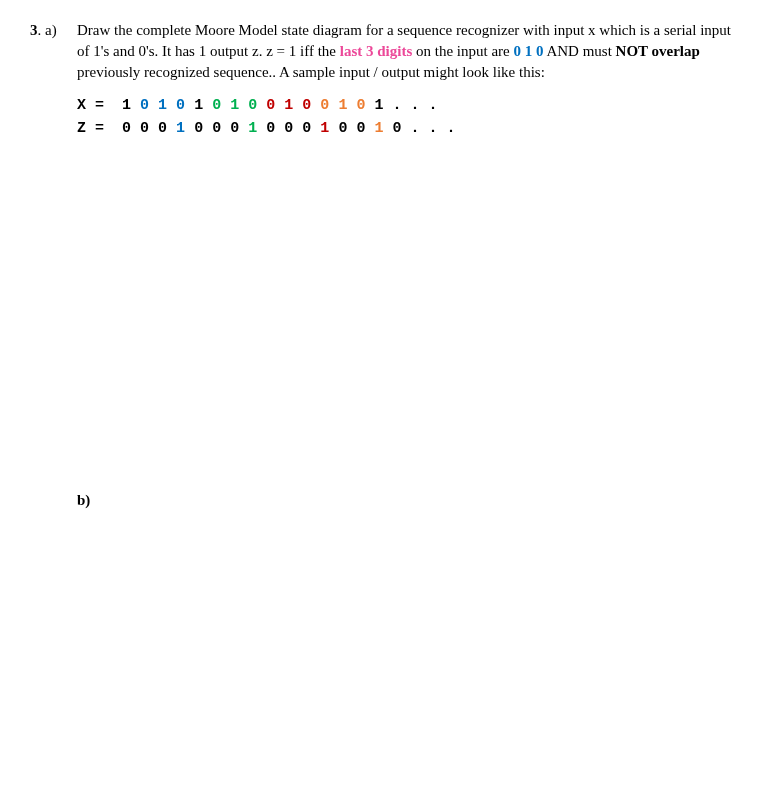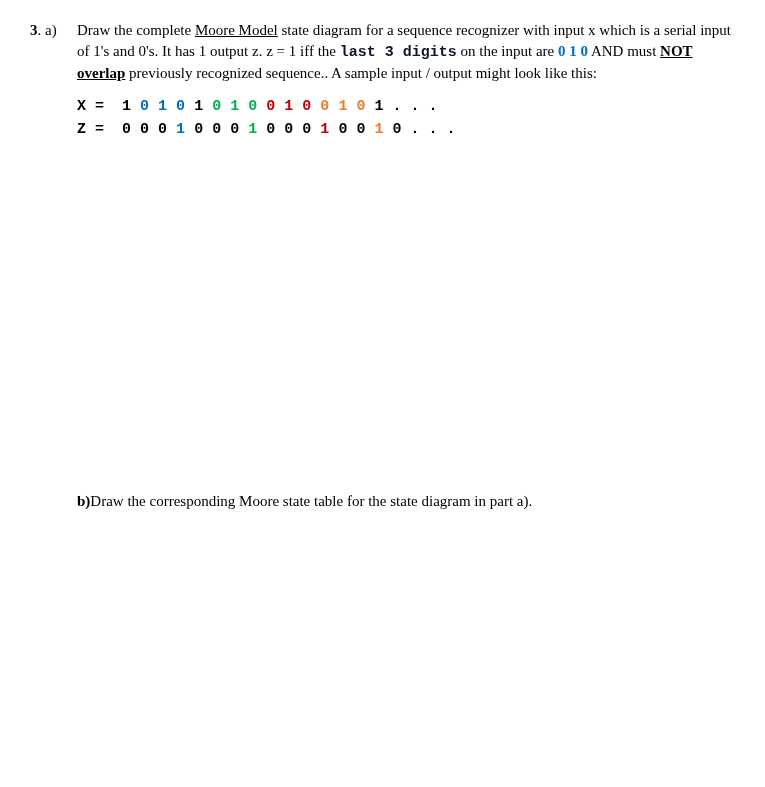--- a/index.html
+++ b/index.html
@@ -20,28 +20,26 @@
       gap: 17px;
     }
     .question-number {
       min-width: 30px;
       flex-shrink: 0;
     }
     .question-content {
       flex: 1;
     }
     .underline {
-      text-decoration: underline;
     }
     .bold {
       font-weight: bold;
     }
     .red {
-      color: #0f172a;
-      font-family: Liberation Mono, monospace;
+      color: #ec4899;
     }
     .blue {
       color: #0070c0;
     }
     .green {
       color: #00b050;
     }
     .maroon {
       color: #c00000;
     }
@@ -78,16 +76,15 @@
       <span class="sp">Draw the complete </span><span class="underline sp">Moore Model</span><span class="sp"> state diagram for a sequence recognizer with input x which is a serial input of 1's and 0's.   It has 1 output z.   z = 1 iff the </span><span class="red bold sp">last 3 digits</span><span class="sp"> on the input are   </span><span class="blue bold sp">0 1 0</span><span class="sp">  AND  must </span><span class="underline bold sp">NOT overlap</span><span class="sp"> previously recognized sequence..  A sample input / output might look like this:</span>
     </div>
 
     <div class="indent-block">
       <div class="sample-row"><span>X =  </span><span>1</span><span> </span><span class="blue">0</span><span> </span><span class="blue">1</span><span> </span><span class="blue">0</span><span> </span><span>1</span><span> </span><span class="green">0</span><span> </span><span class="green">1</span><span> </span><span class="green">0</span><span> </span><span class="maroon">0</span><span> </span><span class="maroon">1</span><span> </span><span class="maroon">0</span><span> </span><span class="orange">0</span><span> </span><span class="orange">1</span><span> </span><span class="orange">0</span><span> </span><span>1</span><span> . . .</span></div>
       <div class="sample-row"><span>Z =  </span><span>0</span><span> </span><span>0</span><span> </span><span>0</span><span> </span><span class="blue">1</span><span> </span><span>0</span><span> </span><span>0</span><span> </span><span>0</span><span> </span><span class="green">1</span><span> </span><span>0</span><span> </span><span>0</span><span> </span><span>0</span><span> </span><span class="maroon">1</span><span> </span><span>0</span><span> </span><span>0</span><span> </span><span class="orange">1</span><span> </span><span>0</span><span> . . .</span></div>
     </div>
 
     <div class="part-b">
       <span class="bold">b)</span>
-        <span>  Draw the corresponding Moore state table for the state diagram in part a).</span>
     </div>
   </div>
 </div>
 
 </body></html>

